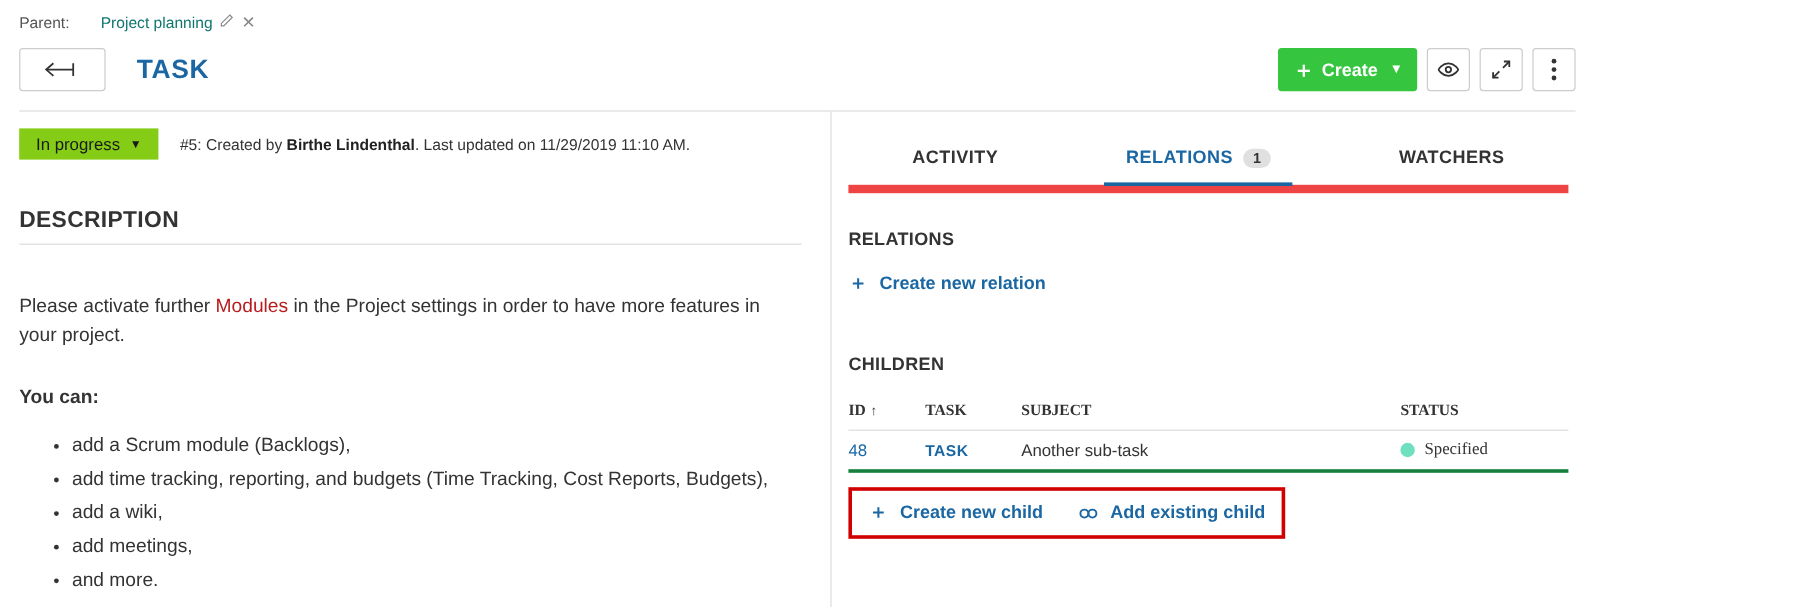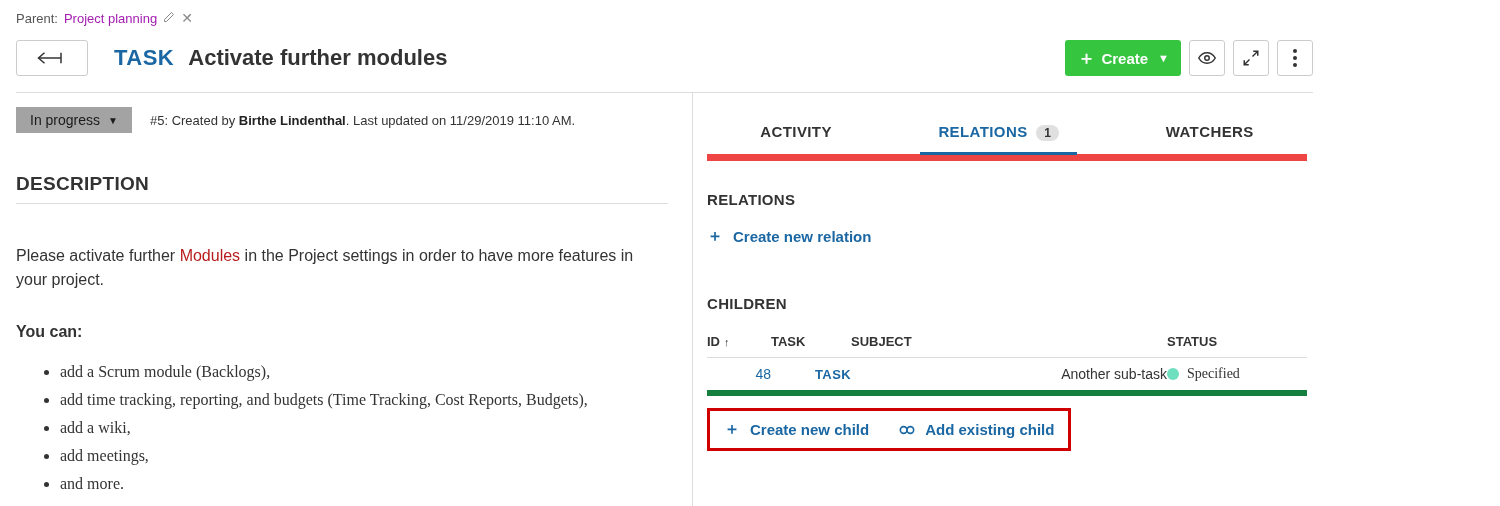--- a/index.html
+++ b/index.html
@@ -15,21 +15,21 @@
 
   
   .parent-row {
     display: flex;
     align-items: center;
     gap: 6px;
     font-size: 13px;
     color: #555;
     padding-bottom: 10px;
   }
-  .parent-link { color: #a21caf; text-decoration: none; cursor: pointer; }
+  .parent-link { color: #0f766e; text-decoration: none; cursor: pointer; margin-left: 20px; }
   .parent-row .ic { color: #888; cursor: pointer; }
 
   
   .title-row {
     display: flex;
     align-items: center;
     padding: 4px 0 16px 0;
   }
   .back-btn {
     width: 72px;
@@ -107,21 +107,21 @@
     border-right: 1px solid #ddd;
   }
   .right-col {
     width: 620px;
     padding: 10px 6px 0 14px;
   }
 
   
   .status-line { display: flex; align-items: center; gap: 18px; font-size: 13px; color: #333; }
   .status-badge {
-    background: #a3a3a3;
+    background: #84cc16;
     color: #1a1a1a;
     padding: 5px 14px 5px 14px;
     font-size: 14px;
     display: flex;
     align-items: center;
     gap: 8px;
     cursor: pointer;
   }
   .status-badge .chev { font-size: 10px; }
   .meta-author { font-weight: 600; color: #222; }
@@ -135,21 +135,21 @@
     padding-bottom: 8px;
   }
   .desc-body {
     padding-top: 24px;
     font-size: 16px;
     line-height: 1.5;
     color: #333;
   }
   .desc-body a { color: #b91c1c; text-decoration: none; }
   .desc-body p.bold { font-weight: 700; margin-top: 28px; }
-  .desc-body ul { margin-top: 4px; padding-left: 44px; font-family: Liberation Serif, serif; }
+  .desc-body ul { margin-top: 4px; padding-left: 44px; }
   .desc-body li { margin-bottom: 4px; }
 
   
   .tabs {
     display: flex;
     justify-content: space-around;
     border-bottom: 7px solid #ef4444;
     margin-top: 6px;
   }
   .tab {
@@ -199,23 +199,23 @@
   .action-link .lnk { font-size: 14px; }
 
   
   .child-table { margin-top: 14px; font-size: 14px; }
   .child-head, .child-row {
     display: grid;
     grid-template-columns: 64px 80px 1fr 140px;
     align-items: center;
     padding: 8px 0;
   }
-  .child-head { border-bottom: 1px solid #ddd; font-weight: 700; font-size: 13px; color: #333; }
+  .child-head { border-bottom: 1px solid #ddd; font-weight: 700; font-size: 13px; color: #333; font-family: Liberation Serif, serif; }
   .child-head .sort { font-size: 11px; margin-left: 4px; }
-  .child-row { border-bottom: 6px solid #15803d; text-align: right; }
+  .child-row { border-bottom: 3px solid #15803d; }
   .child-row .id { color: #1a67a3; cursor: pointer; }
   .child-row .type { color: #1a67a3; font-weight: 700; font-size: 13px; letter-spacing: 0.4px; cursor: pointer; }
   .status-cell { display: flex; align-items: center; gap: 8px; font-family: Liberation Serif, serif; }
   .dot-green { width: 12px; height: 12px; border-radius: 50%; background: #6ee0c0; }
 
   .child-actions {
     display: inline-flex;
     gap: 30px;
     margin-top: 12px;
     padding: 8px 14px;
@@ -242,21 +242,20 @@
 
   <div class="title-row">
     <div class="back-btn">
       <svg width="30" height="18" viewBox="0 0 40 18" fill="none" stroke="#333" stroke-width="2">
         <line x1="2" y1="9" x2="32" y2="9"></line>
         <polyline points="10,2 2,9 10,16"></polyline>
         <line x1="32" y1="2" x2="32" y2="16"></line>
       </svg>
     </div>
     <span class="type-label">TASK</span>
-    <span class="title-text">Activate further modules</span>
 
     <div class="title-actions">
       <button class="btn-create">
         <span class="plus">＋</span>
         <span>Create</span>
         <span class="chev">▼</span>
       </button>
       <div class="sq-btn">
         <svg viewBox="0 0 24 24" fill="none" stroke="#333" stroke-width="2">
             <path d="M1 12s4-7 11-7 11 7 11 7-4 7-11 7S1 12 1 12z"></path>

